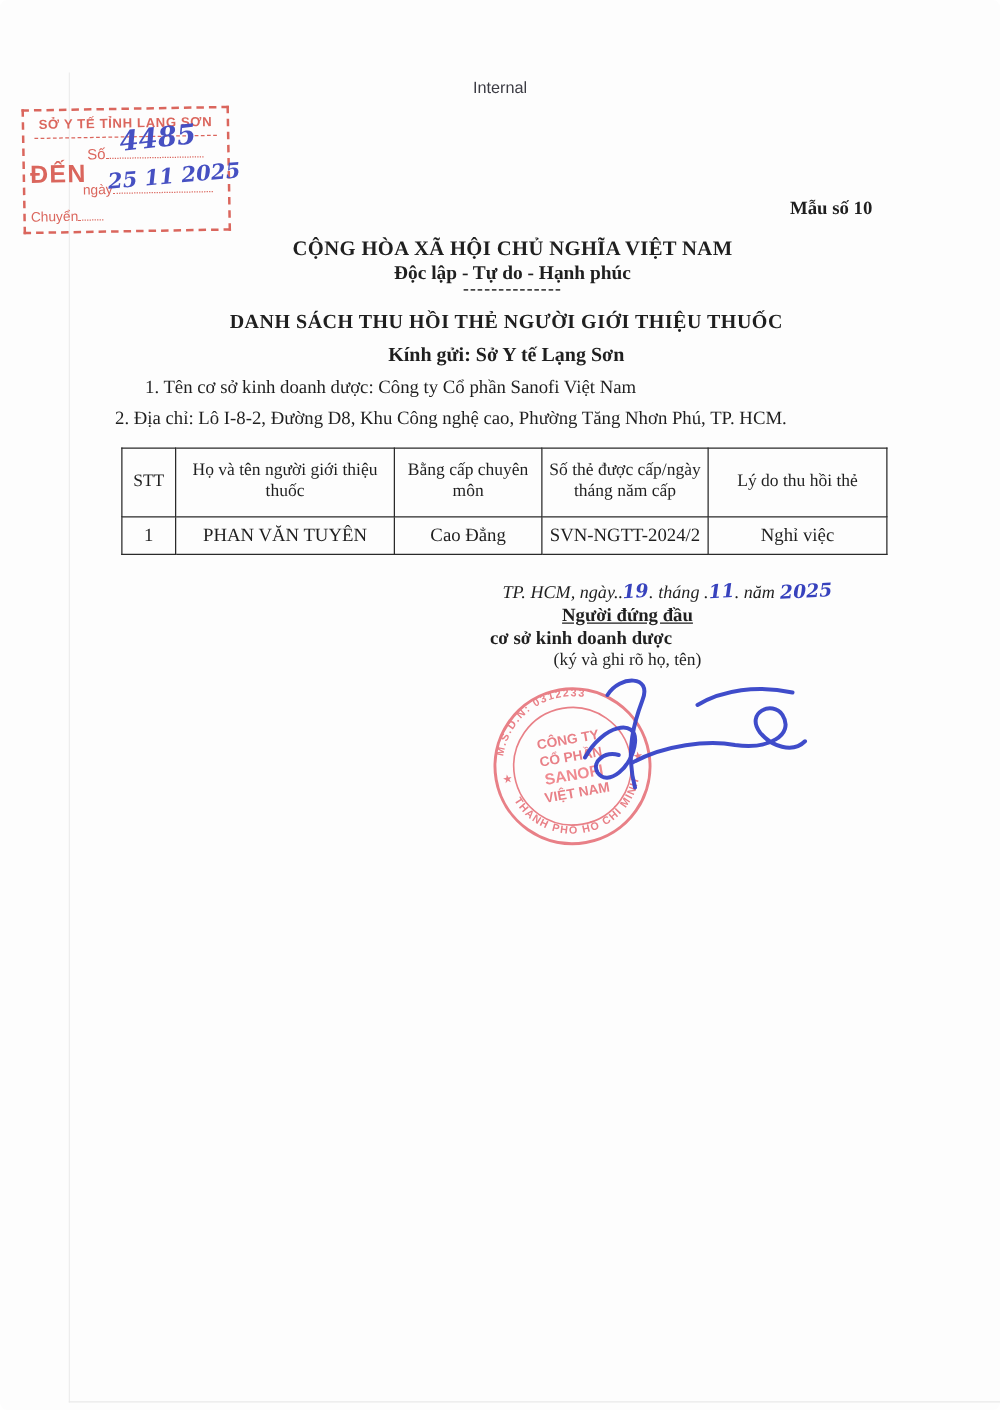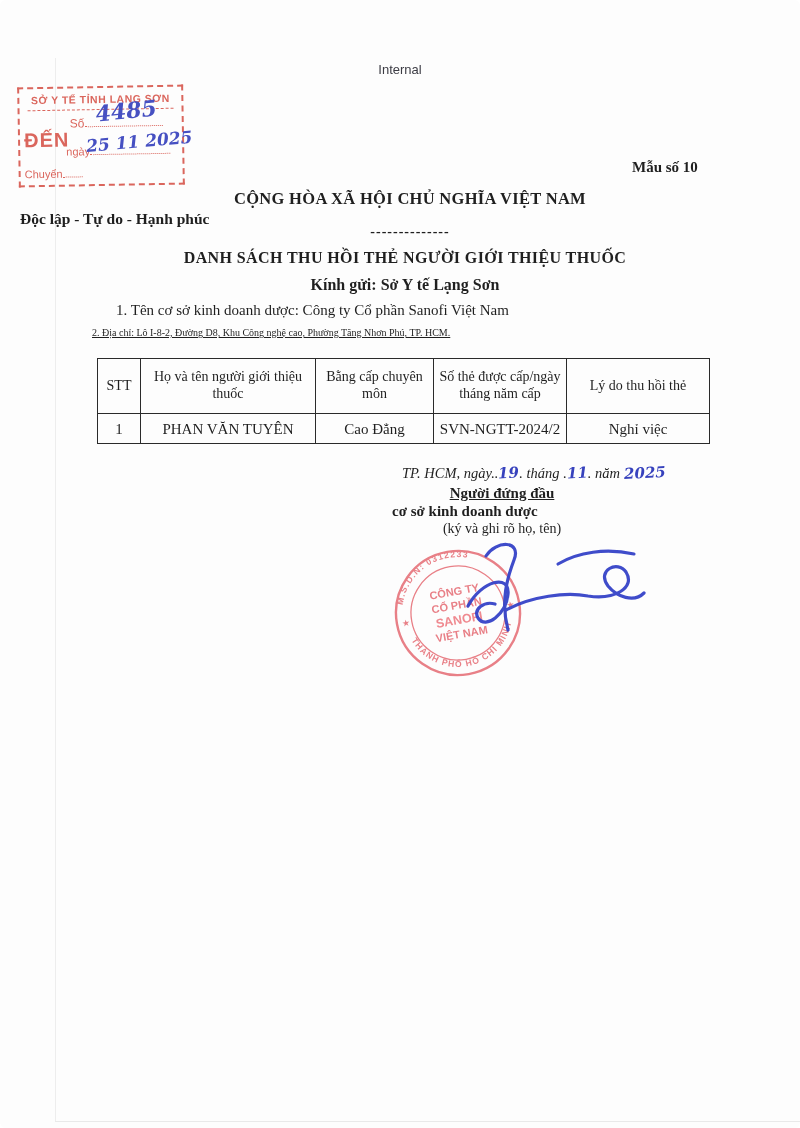--- a/index.html
+++ b/index.html
@@ -23,26 +23,26 @@
   .recv-den{position:absolute;top:40px;left:4px;font-size:20px;font-weight:bold;letter-spacing:1px;}
   .recv-ngay{position:absolute;top:56px;left:46px;font-size:11px;}
   .recv-chuyen{position:absolute;bottom:5px;left:4px;font-size:11px;}
   .hand{color:#3742bd;font-style:italic;font-family:"DejaVu Serif",serif;}
   .hand-so{position:absolute;top:10px;left:76px;font-size:22px;transform:rotate(-5deg);font-weight:bold;}
   .hand-ngay{position:absolute;top:44px;left:66px;font-size:17px;transform:rotate(-4deg);font-weight:bold;white-space:nowrap;}
   
   .form-no{top:159px;left:632px;font-size:15px;font-weight:bold;}
   
   .nat1{top:189px;left:20px;width:780px;text-align:center;font-size:16.5px;font-weight:bold;letter-spacing:.3px;}
-  .nat2{top:210px;left:20px;width:780px;text-align:left;font-size:15.5px;font-weight:bold;}
+  .nat2{top:210px;left:20px;width:780px;text-align:center;font-size:15.5px;font-weight:bold;}
   .divider{top:224px;left:20px;width:780px;text-align:center;font-size:14px;font-weight:bold;letter-spacing:1px;}
   .doc-title{top:249px;left:10px;width:790px;text-align:center;font-size:16px;font-weight:bold;letter-spacing:.4px;}
   .recipient{top:276px;left:10px;width:790px;text-align:center;font-size:16px;font-weight:bold;}
   .line1{top:302px;left:104px;font-size:15px;margin-left:12px;}
-  .line2{top:327px;left:92px;font-size:10px;text-decoration:underline;}
+  .line2{top:327px;left:92px;font-size:15px;}
   
   table.cards{position:absolute;left:97px;top:358px;width:612px;border-collapse:collapse;table-layout:fixed;}
   table.cards td,table.cards th{border:1.6px solid #2a2a2a;font-weight:normal;padding:1px 3px;
         font-size:14px;line-height:1.2;text-align:center;vertical-align:middle;}
   table.cards thead th{height:52px;}
   table.cards tbody td{height:27px;font-size:15px;}
   td.cell-card{ text-align:left;padding-left:2px;}
   
   .date-line{top:464px;left:402px;font-size:14.5px;font-style:italic;white-space:nowrap;}
   .date-line .hd{font-size:15px;display:inline-block;transform:rotate(-3deg);font-weight:bold;}

